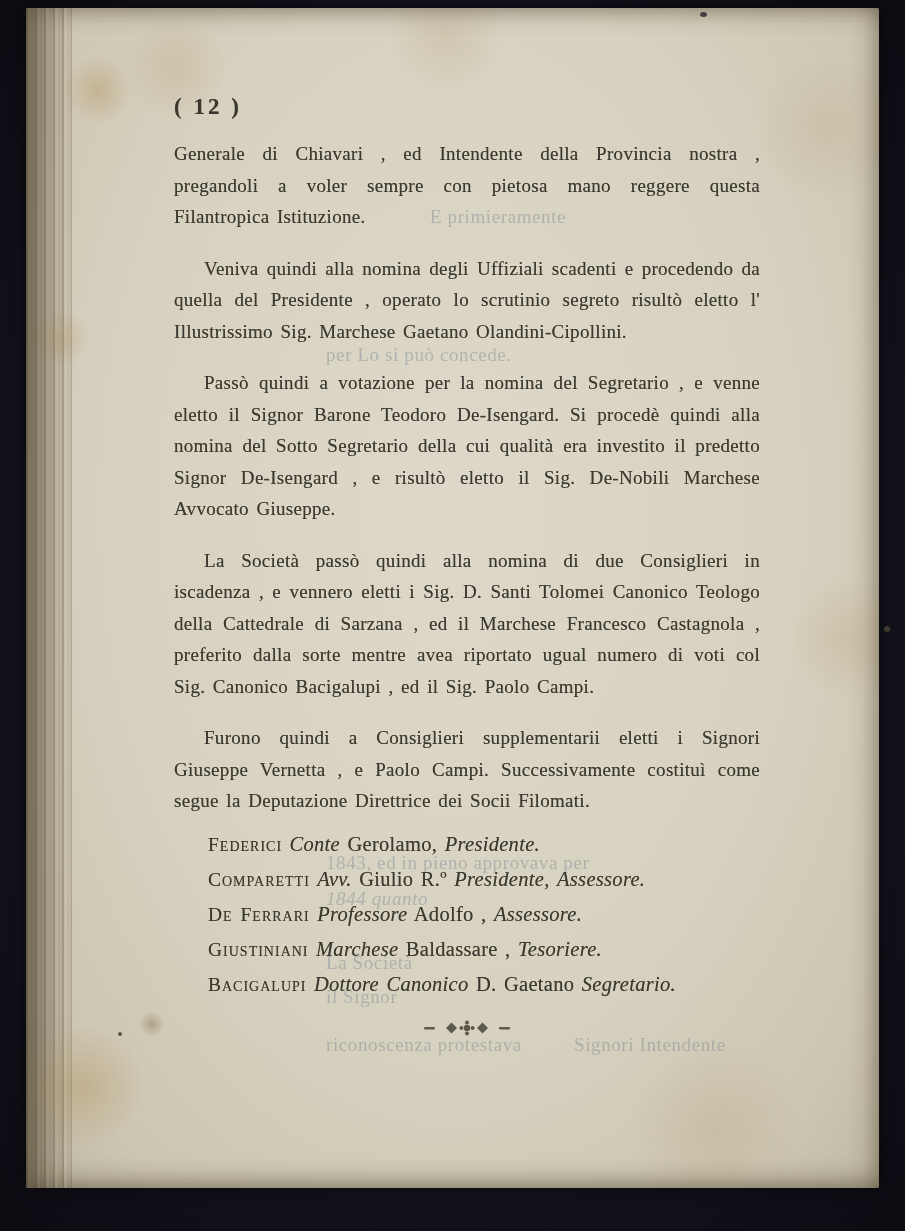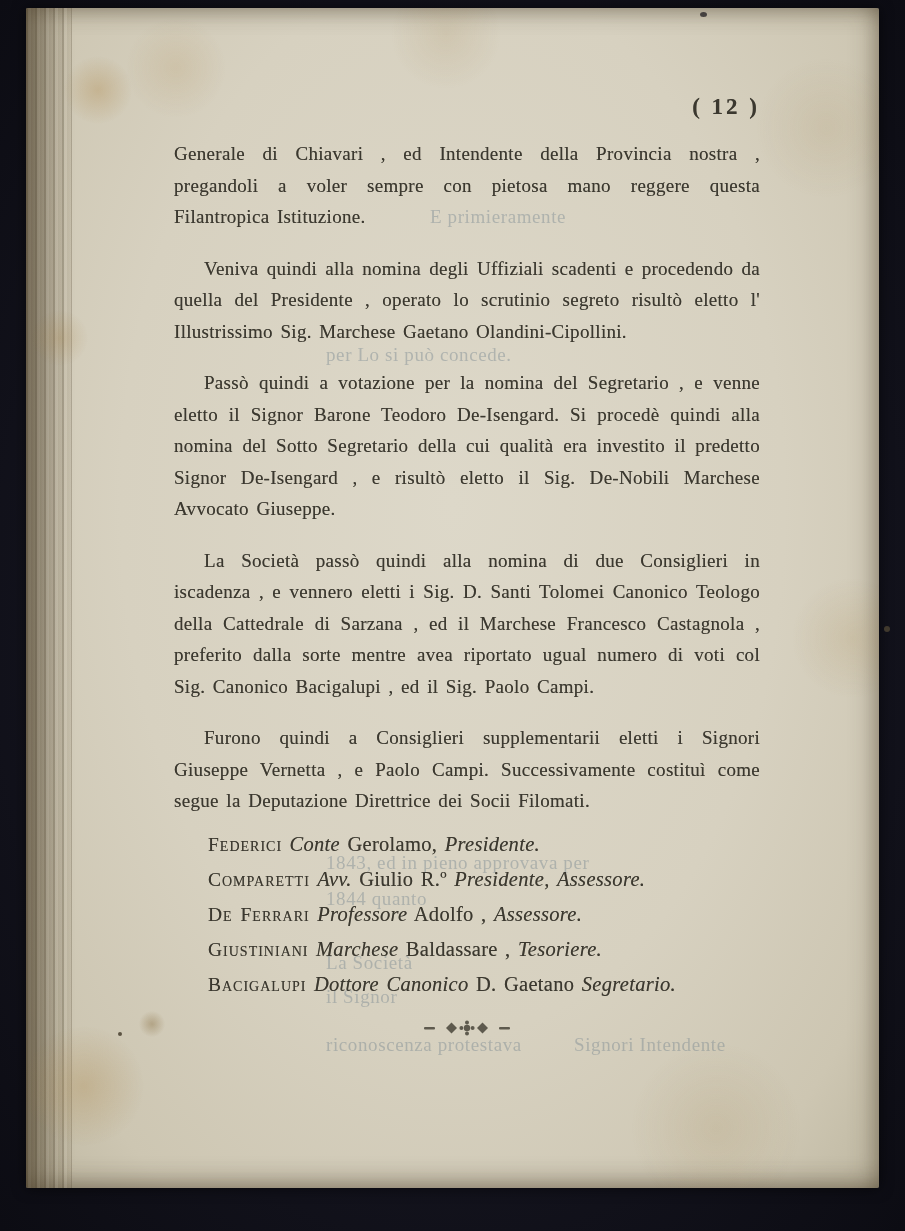--- a/index.html
+++ b/index.html
@@ -58,33 +58,33 @@
     position:absolute;
     font-size:19px;
     color:rgba(104,124,138,.38);
     filter:blur(.5px);
     letter-spacing:.6px;
     white-space:nowrap;
   }
   .g0{left:404px;top:198px;}
   .g1{left:300px;top:336px;}
   .g2{left:300px;top:844px;}
-  .g3{left:300px;top:880px;}
+  .g3{left:300px;top:880px;font-style:italic;}
   .g4{left:300px;top:944px;font-family:Liberation Serif, serif;}
   .g5{left:300px;top:978px;}
   .g6{left:300px;top:1026px;}
   .g7{left:548px;top:1026px;}
 
   .content{
     position:absolute;left:148px;top:86px;width:586px;
     color:#3b382f;
     text-shadow:0 0 .45px rgba(59,56,47,.55);
   }
   .page-number{
-    text-align:right;
+    text-align:left;
     font-size:23px;
     font-weight:bold;
     letter-spacing:3px;
     margin:0 0 18px 0;
   }
   .para{
     margin:0;
     font-size:19px;
     line-height:31.5px;
     text-align:justify;

